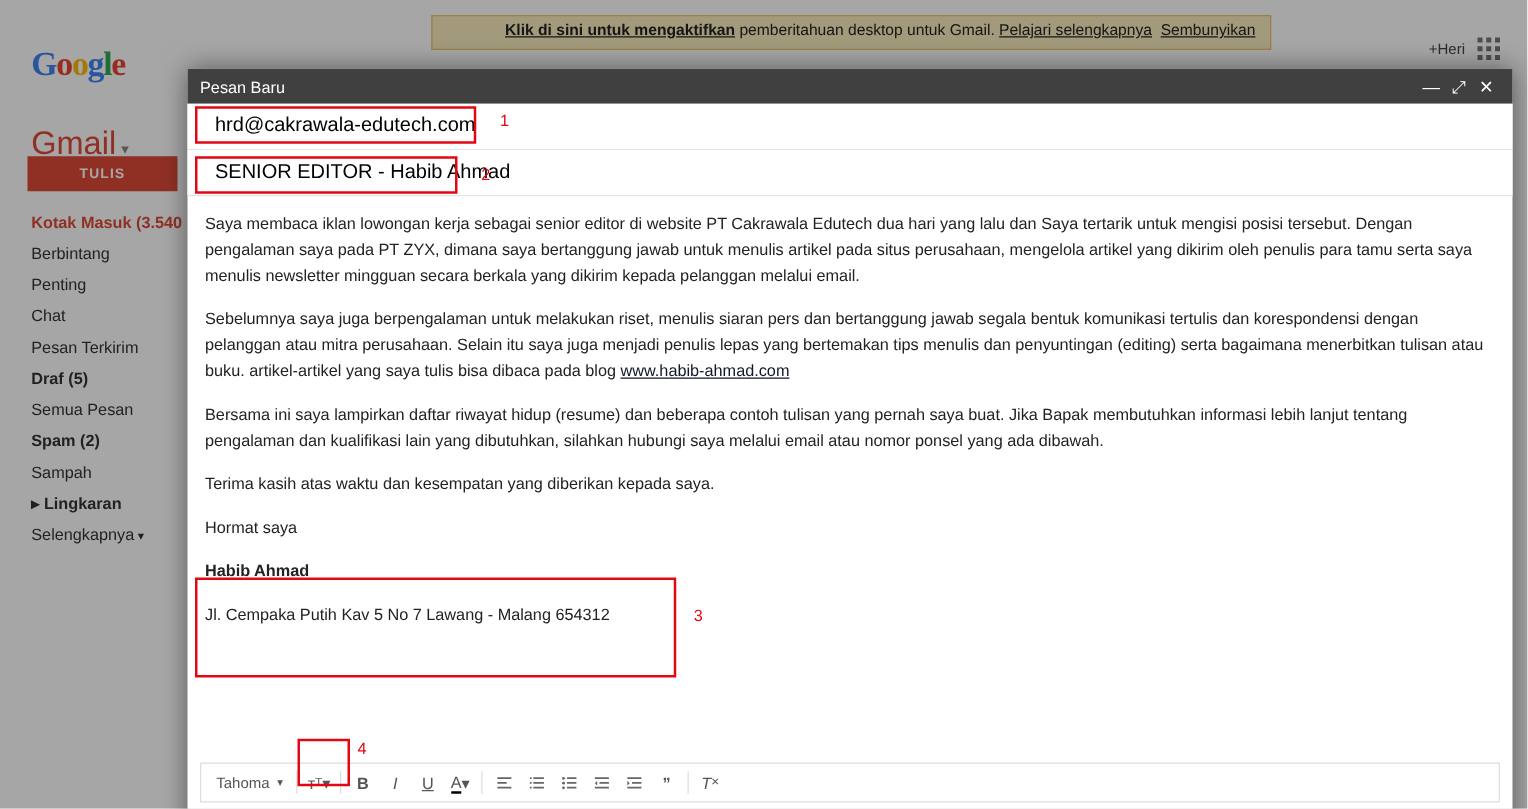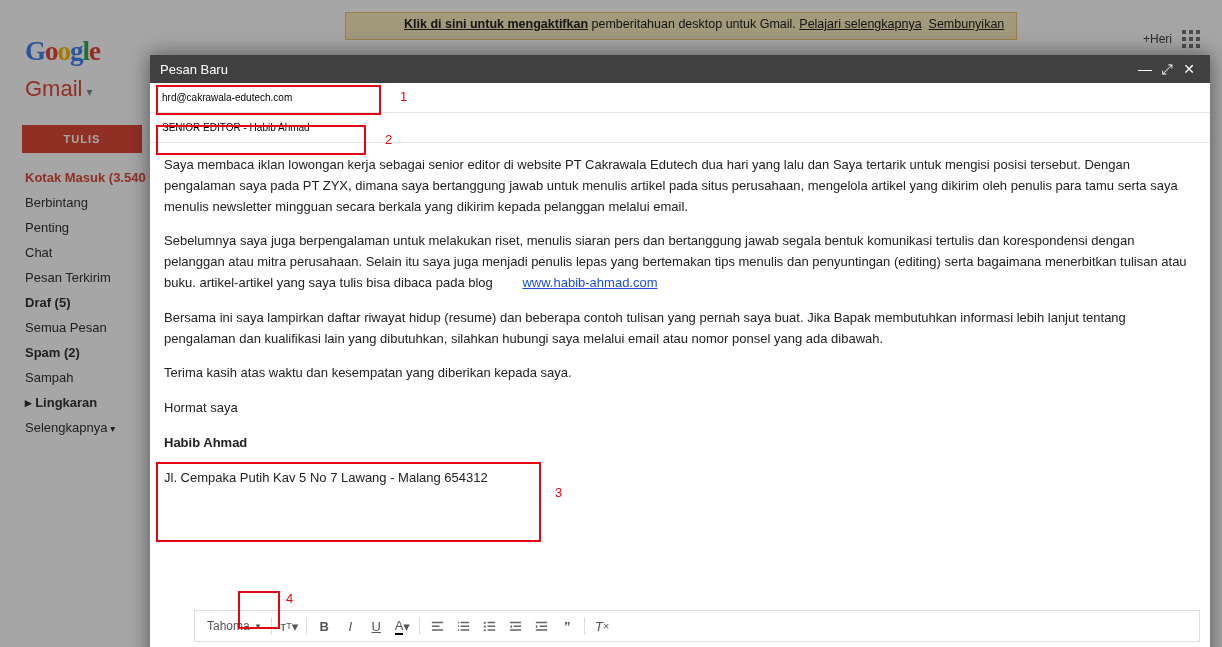--- a/index.html
+++ b/index.html
@@ -15,46 +15,46 @@
 
 
 .topbar { position: absolute; top: 16px; left: 0; right: 0; height: 68px; z-index: 10; }
 .google-logo { position: absolute; left: 25px; top: 20px; font-family: Georgia, serif; font-size: 27px; font-weight: bold; letter-spacing: -1px; }
 .google-logo span:nth-child(1){color:#4285f4}.google-logo span:nth-child(2){color:#ea4335}.google-logo span:nth-child(3){color:#fbbc05}.google-logo span:nth-child(4){color:#4285f4}.google-logo span:nth-child(5){color:#34a853}.google-logo span:nth-child(6){color:#ea4335}
 .heri { position:absolute; right:50px; top:32px; font-size:12px; color:#444; z-index:30;}
 .apps-grid { position:absolute; right:22px; top:30px; width:18px; height:18px; display:grid; grid-template-columns:repeat(3,4px); grid-template-rows:repeat(3,4px); gap:3px; z-index:30;}
 .apps-grid span{background:#777;}
 
 
-.gmail-brand { position:absolute; left:25px; top:76px; color:#dd4b39; font-size:22px; font-family:Arial; z-index:20;}
+.gmail-brand { position:absolute; left:25px; top:99px; color:#dd4b39; font-size:26px; font-family:Arial; z-index:20;}
 .gmail-brand::after { content:"▾"; font-size:12px; margin-left:4px; color:#888;}
 .compose-btn { position:absolute; left:22px; top:125px; width:120px; height:28px; background:#dd4b39; color:#fff; border:none; font-size:11px; font-weight:bold; letter-spacing:1px; z-index:20; cursor:pointer;}
 .sidebar { position:absolute; left:25px; top:165px; z-index:20; font-size:13px;}
 .sidebar div { padding:5px 0; color:#333; cursor:pointer;}
 .sidebar .active { color:#dd4b39; font-weight:bold;}
 .sidebar .bold { font-weight:bold; }
 .sidebar .sel::after{content:" ▾"; font-size:10px;}
 
 
 .compose { position:absolute; left:150px; top:55px; width:1060px; height:632px; background:#fff; z-index:50; box-shadow:0 0 20px rgba(0,0,0,0.5); }
 .compose-header { height:28px; background:#404040; color:#fff; font-size:13px; padding:5px 10px; display:flex; align-items:center;}
 .compose-header .title-h{flex:1;}
 .compose-header .ctrl{width:22px; text-align:center; cursor:pointer; font-size:14px;}
 .field-row { border-bottom:1px solid #e5e5e5; position:relative; }
-.field-row input { width:100%; border:none; outline:none; font-size:10px; padding:9px 12px; font-family:Arial;}
+.field-row input { width:100%; border:none; outline:none; font-size:16px; padding:9px 22px; font-family:Arial;}
 .red-box { border:2.5px solid #e30613; position:absolute; pointer-events:none; z-index:55;}
 .annot { position:absolute; color:#e30613; font-size:13px; pointer-events:none; z-index:56;}
 
 .body-area { padding:12px 14px 0 14px; font-size:13px; line-height:1.6; color:#222; height:380px; overflow:hidden; font-family:Tahoma, Arial;}
 .body-area p{margin-bottom:14px;}
-.body-area a{color:#1d4ed8; text-decoration:underline;margin-left:26px;}
+.body-area a{color:#0f172a; text-decoration:underline;}
 .sig-name{font-weight:bold;}
 
 
-.fmt-bar { position:absolute; left:10px; right:10px; bottom:45px; height:30px; border:1px solid #ddd; display:flex; align-items:center; padding:15px 6px; gap:2px; background:#fff;margin-left:34px;}
+.fmt-bar { position:absolute; left:10px; right:10px; bottom:45px; height:30px; border:1px solid #ddd; display:flex; align-items:center; padding:15px 6px; gap:2px; background:#fff;}
 .fmt-bar .sep{width:1px; height:18px; background:#ddd; margin:0 3px;}
 .fmt-btn{width:24px; height:24px; display:flex; align-items:center; justify-content:center; color:#555; cursor:pointer; font-size:13px;}
 .fmt-btn svg{width:15px;height:15px;fill:#666;}
 .font-name{font-size:12px; color:#555; padding:0 6px; display:flex; align-items:center;}
 .font-name::after{content:"▾"; font-size:9px; margin-left:6px;}
 
 
 .send-row { position:absolute; left:10px; right:10px; bottom:6px; height:34px; display:flex; align-items:center; gap:6px;}
 .send-btn{background:#4d90fe; border:1px solid #3079ed; color:#fff; font-weight:bold; font-size:12px; padding:7px 22px; cursor:pointer;}
 .tool{width:28px; height:28px; display:flex; align-items:center; justify-content:center; cursor:pointer; color:#666;}

